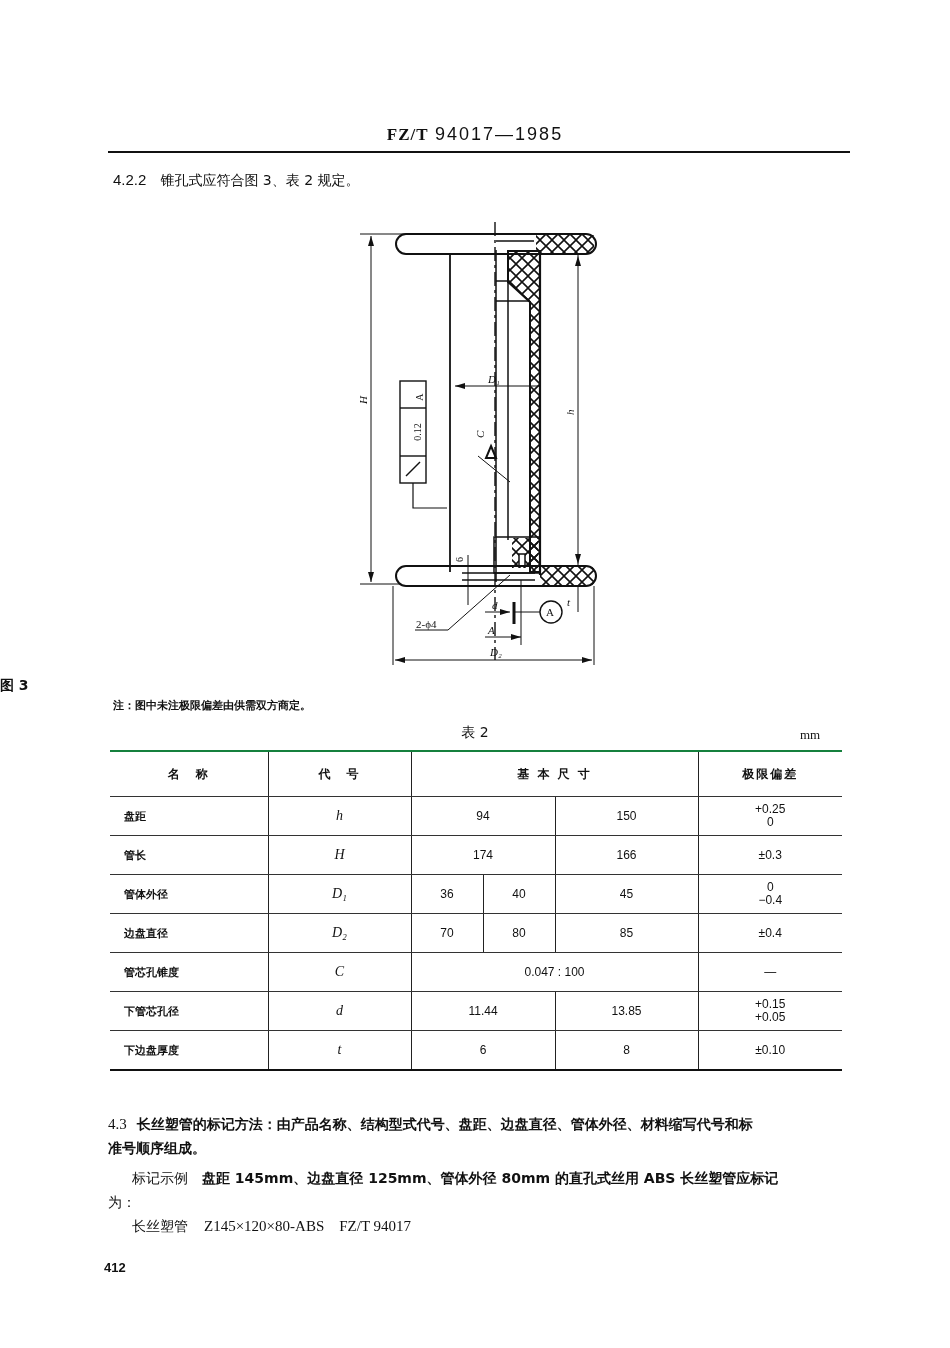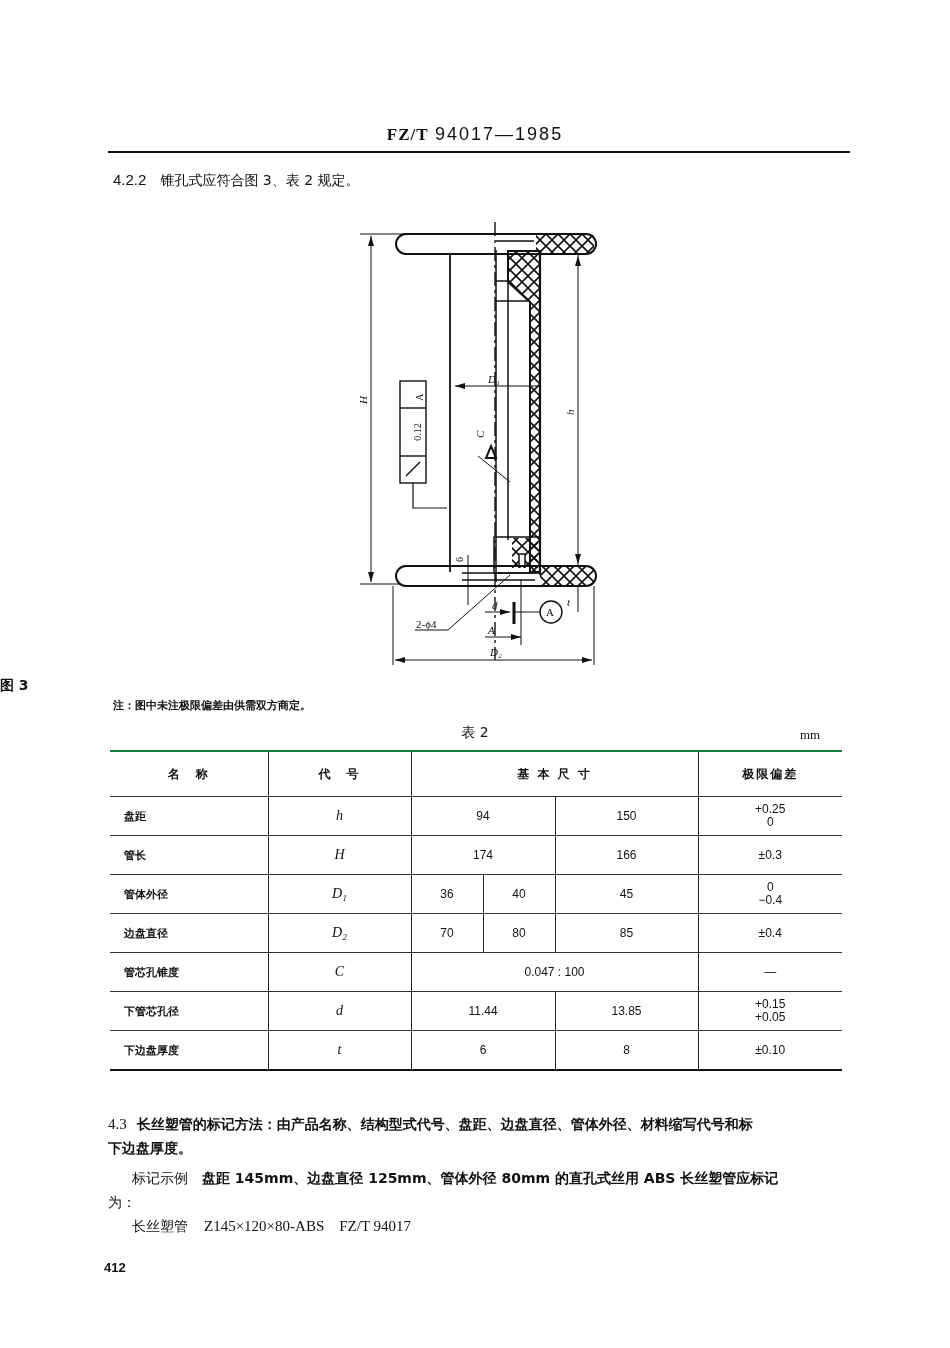--- a/index.html
+++ b/index.html
@@ -225,21 +225,21 @@
     <td class="code">t</td>
     <td class="num" colspan="2">6</td>
     <td class="num">8</td>
     <td class="tol">±0.10</td>
   </tr>
 </tbody>
   </table>
 
 <div class="abs para" style="top:1112px;width:742px;">
   <div><span class="serif" style="margin-right:10px;">4.3</span><span style="font-weight:bold;">长丝塑管的标记方法：由产品名称、结构型式代号、盘距、边盘直径、管体外径、材料缩写代号和标</span></div>
-  <div style="font-weight:bold;">下边盘厚度。</div>
+  <div style="font-weight:bold;">准号顺序组成。</div>
 </div>
 <div class="abs para" style="top:1166px;width:742px;">
   <div style="padding-left:24px;"><span style="margin-right:14px;">标记示例</span><span style="font-weight:bold;">盘距 145mm、边盘直径 125mm、管体外径 80mm 的直孔式丝用 ABS 长丝塑管应标记</span></div>
   <div>为：</div>
 </div>
 <div class="abs para" style="top:1214px;padding-left:24px;">
   <span style="margin-right:16px;">长丝塑管</span><span class="serif">Z145×120×80-ABS　FZ/T 94017</span>
 </div>
 
 <div class="abs page-number">412</div>

